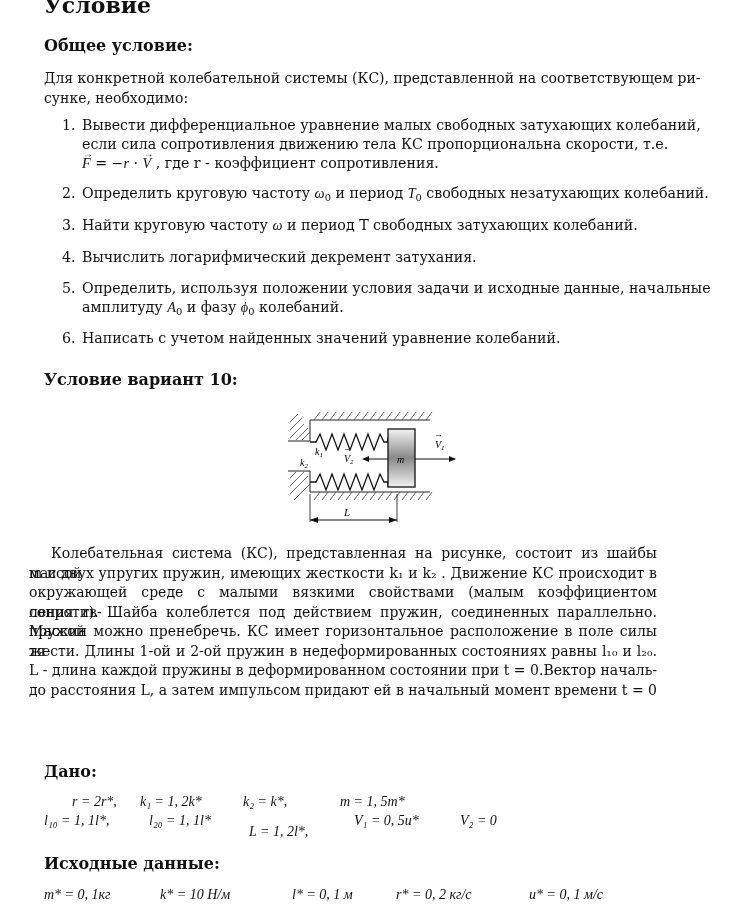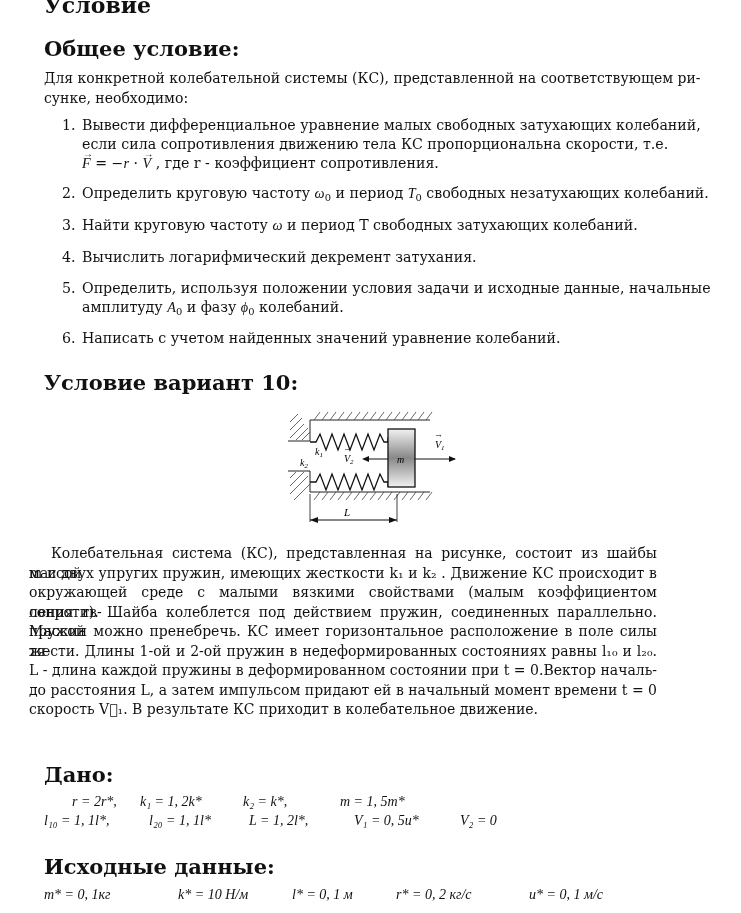--- a/index.html
+++ b/index.html
@@ -2,21 +2,21 @@
 <html><head>
 <meta charset="utf-8">
 <style>
   html, body { margin: 0; padding: 0; background: #ffffff; }
   body {
     width: 741px; height: 913px; overflow: hidden; position: relative;
     font-family: "DejaVu Serif", "Liberation Serif", serif;
     color: #111111;
   }
   .h1 { position: absolute; left: 44px; top: -8px; font-size: 22px; font-weight: bold; }
-  .h2 { font-weight: bold; font-size: 21px; position: absolute; left: 44px; }
+  .h2 { font-weight: bold; font-size: 16px; position: absolute; left: 44px; }
   .p { position: absolute; left: 44px; width: 628px; font-size: 14px; line-height: 20px; }
   .list { position: absolute; left: 62px; width: 612px; font-size: 14.2px; line-height: 19px; }
   .li { position: absolute; left: 0; width: 612px; }
   .num { position: absolute; left: 0; width: 16px; text-align: left; }
   .lt { position: absolute; left: 20px; width: 592px; }
   .math { font-style: italic; font-family: "Liberation Serif", "DejaVu Serif", serif; }
   .sub { font-size: 70%; vertical-align: -3px; font-style: normal; }
   .vec { position: relative; display: inline-block; }
   .vec::before { content: "\2192"; position: absolute; left: 1px; top: -10px; font-size: 10px; font-style: normal; }
   .fig { position: absolute; left: 288px; top: 408px; }
@@ -181,38 +181,37 @@
 
 <div class="body-text" style="top:544px;">
   <span class="line just" style="text-indent:22px;">Колебательная система (КС), представленная на рисунке, состоит из шайбы массой</span>
   <span class="line just">m и двух упругих пружин, имеющих жесткости k₁ и k₂ . Движение КС происходит в</span>
   <span class="line just">окружающей среде с малыми вязкими свойствами (малым коэффициентом сопротив-</span>
   <span class="line just">ления r). Шайба колеблется под действием пружин, соединенных параллельно. Массой</span>
   <span class="line just">пружин можно пренебречь. КС имеет горизонтальное расположение в поле силы тя-</span>
   <span class="line just">жести. Длины 1-ой и 2-ой пружин в недеформированных состояниях равны l₁₀ и l₂₀.</span>
   <span class="line just">L - длина каждой пружины в деформированном состоянии при t = 0.Вектор началь-</span>
   <span class="line just">до расстояния L, а затем импульсом придают ей в начальный момент времени t = 0</span>
-  <span class="line">скорость V⃗₁. В результате КС приходит в колебательное движение.</span>
 </div>
 
 <div class="h2" style="top:762px;">Дано:</div>
 
 <div class="given" style="top:792px;">
   <span class="g math" style="left:0;top:0;margin-left:28px;">r = 2r*,</span>
   <span class="g math" style="left:96px;top:0;">k₁ = 1, 2k*</span>
   <span class="g math" style="left:199px;top:0;">k₂ = k*,</span>
   <span class="g math" style="left:296px;top:0;">m = 1, 5m*</span>
   <span class="g math" style="left:0;top:19px;">l₁₀ = 1, 1l*,</span>
   <span class="g math" style="left:105px;top:19px;">l₂₀ = 1, 1l*</span>
-  <span class="g math" style="left:205px;top:19px;">L = 1, 2l*,</span>
+  <span class="g math" style="left:205px;top:30px;">L = 1, 2l*,</span>
   <span class="g math" style="left:310px;top:19px;">V₁ = 0, 5u*</span>
   <span class="g math" style="left:416px;top:19px;">V₂ = 0</span>
 </div>
 
 <div class="h2" style="top:854px;">Исходные данные:</div>
 
 <div class="given" style="top:885px;">
   <span class="g math" style="left:0;top:0;">m* = 0, 1кг</span>
-  <span class="g math" style="left:134px;top:0;">k* = 10  Н/м</span>
+  <span class="g math" style="left:116px;top:0;">k* = 10  Н/м</span>
   <span class="g math" style="left:248px;top:0;">l* = 0, 1 м</span>
   <span class="g math" style="left:352px;top:0;">r* = 0, 2 кг/с</span>
   <span class="g math" style="left:485px;top:0;">u* = 0, 1 м/с</span>
 </div>
 
 </body></html>

